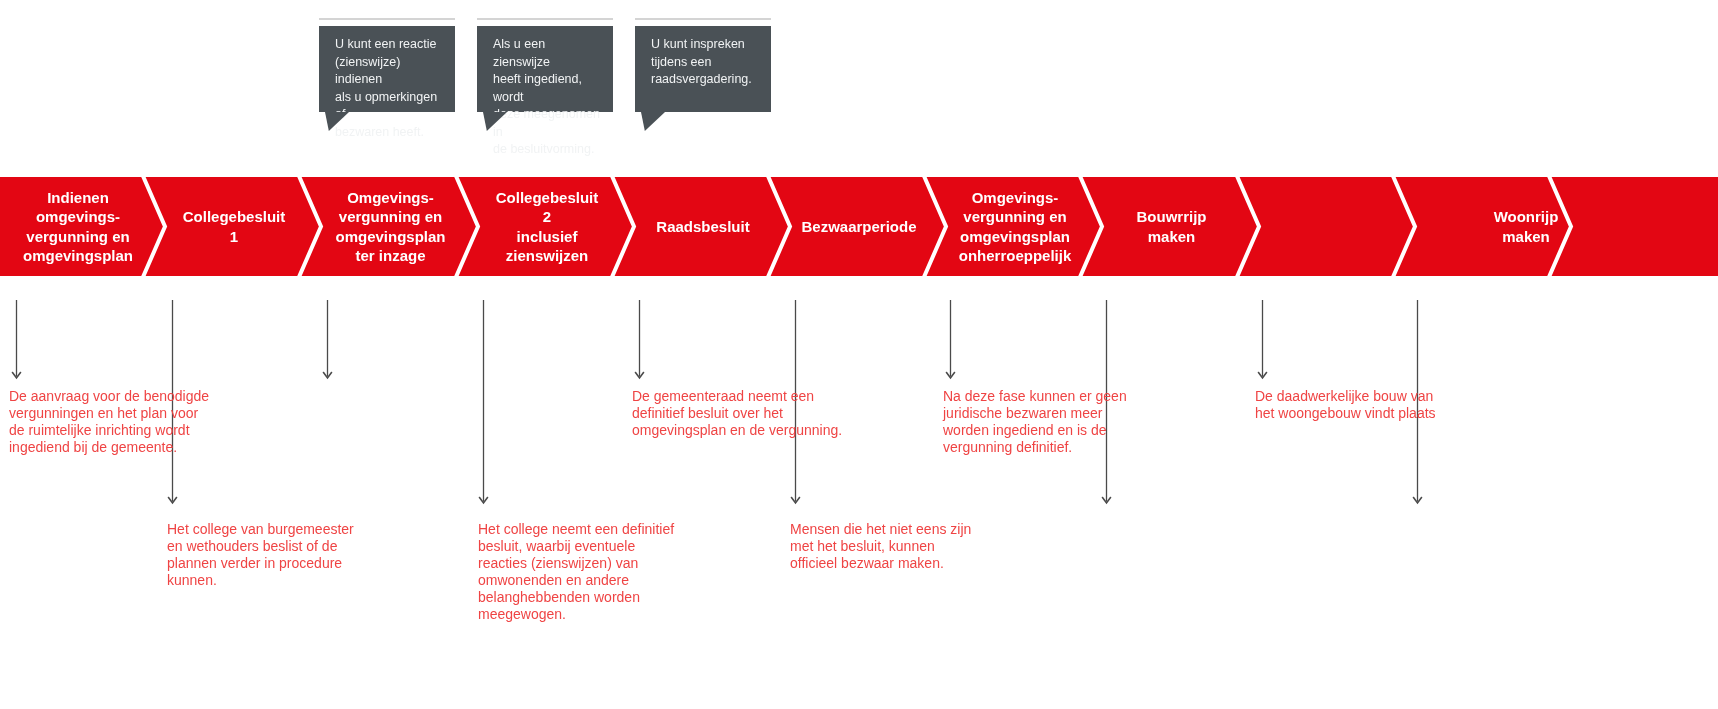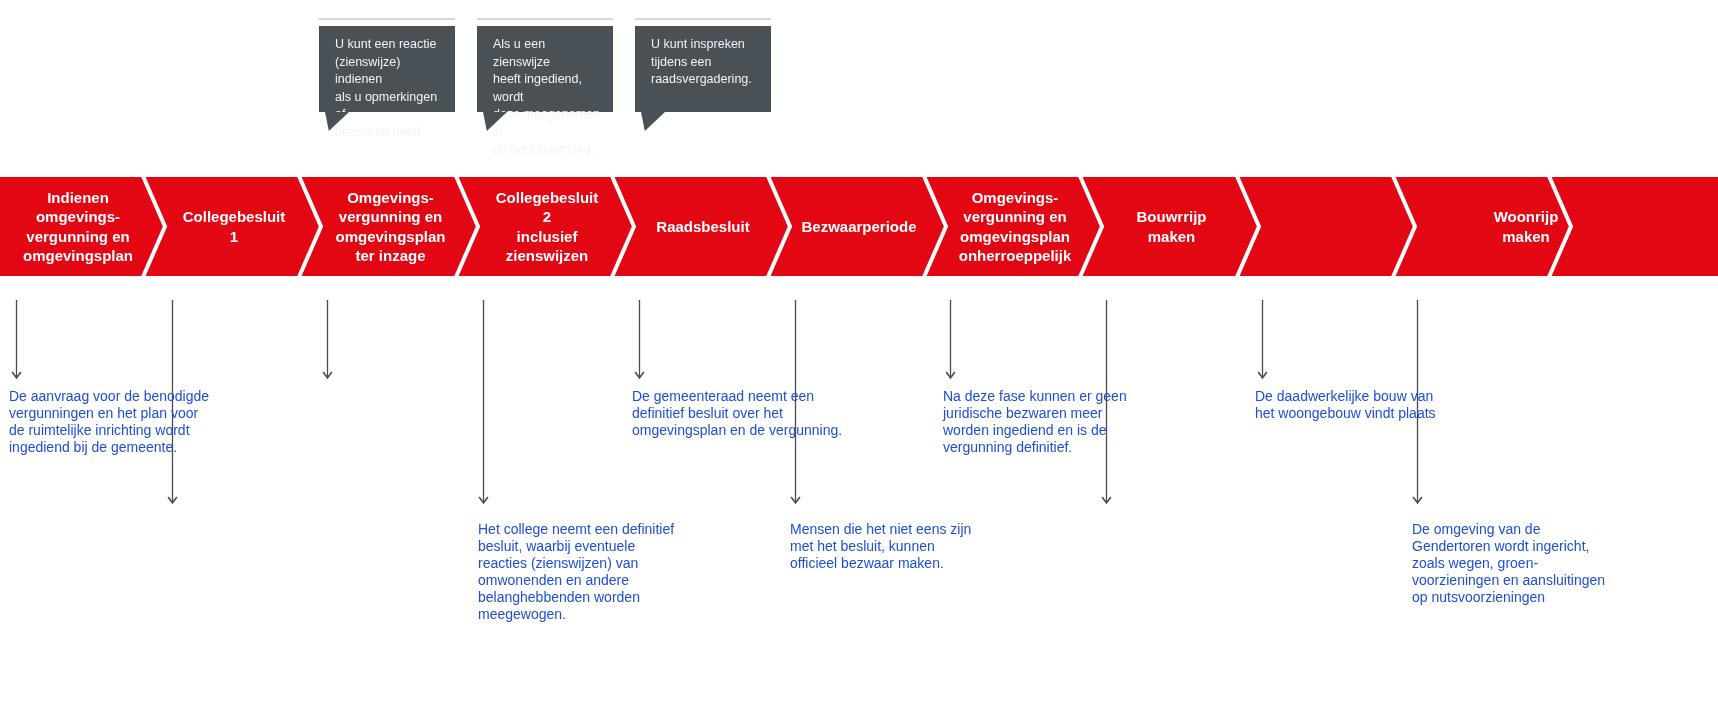--- a/index.html
+++ b/index.html
@@ -43,21 +43,21 @@
     white-space:pre-line;
   }
   
   .arrows-layer{
     position:absolute;left:0;top:0;width:1718px;height:709px;
     pointer-events:none;
   }
   
   .note{
     position:absolute;
-    color:#1d4ed8;font-size:14px;line-height:17px;
+    color:#ef4444;font-size:14px;line-height:17px;
     white-space:pre-line;
   }
 </style>
 </head>
 <body>
 
 <div class="canvas">
 
   <div class="callout" style="left:319px">
     <div class="callout-topline"></div>
@@ -172,28 +172,27 @@
   <div class="note" style="left:632px;top:388px">De gemeenteraad neemt een
 definitief besluit over het
 omgevingsplan en de vergunning.</div>
   <div class="note" style="left:943px;top:388px">Na deze fase kunnen er geen
 juridische bezwaren meer
 worden ingediend en is de
 vergunning definitief.</div>
   <div class="note" style="left:1255px;top:388px">De daadwerkelijke bouw van
 het woongebouw vindt plaats</div>
 
+  <div class="note" style="left:167px;top:521px">Het college van burgemeester
+en wethouders beslist of de
+plannen verder in procedure
+kunnen.</div>
   <div class="note" style="left:478px;top:521px">Het college neemt een definitief
 besluit, waarbij eventuele
 reacties (zienswijzen) van
 omwonenden en andere
 belanghebbenden worden
 meegewogen.</div>
   <div class="note" style="left:790px;top:521px">Mensen die het niet eens zijn
 met het besluit, kunnen
 officieel bezwaar maken.</div>
-  <div class="note" style="left:1412px;top:521px">De omgeving van de
-Gendertoren wordt ingericht,
-zoals wegen, groen-
-voorzieningen en aansluitingen
-op nutsvoorzieningen</div>
 
 </div>
 
 </body></html>

